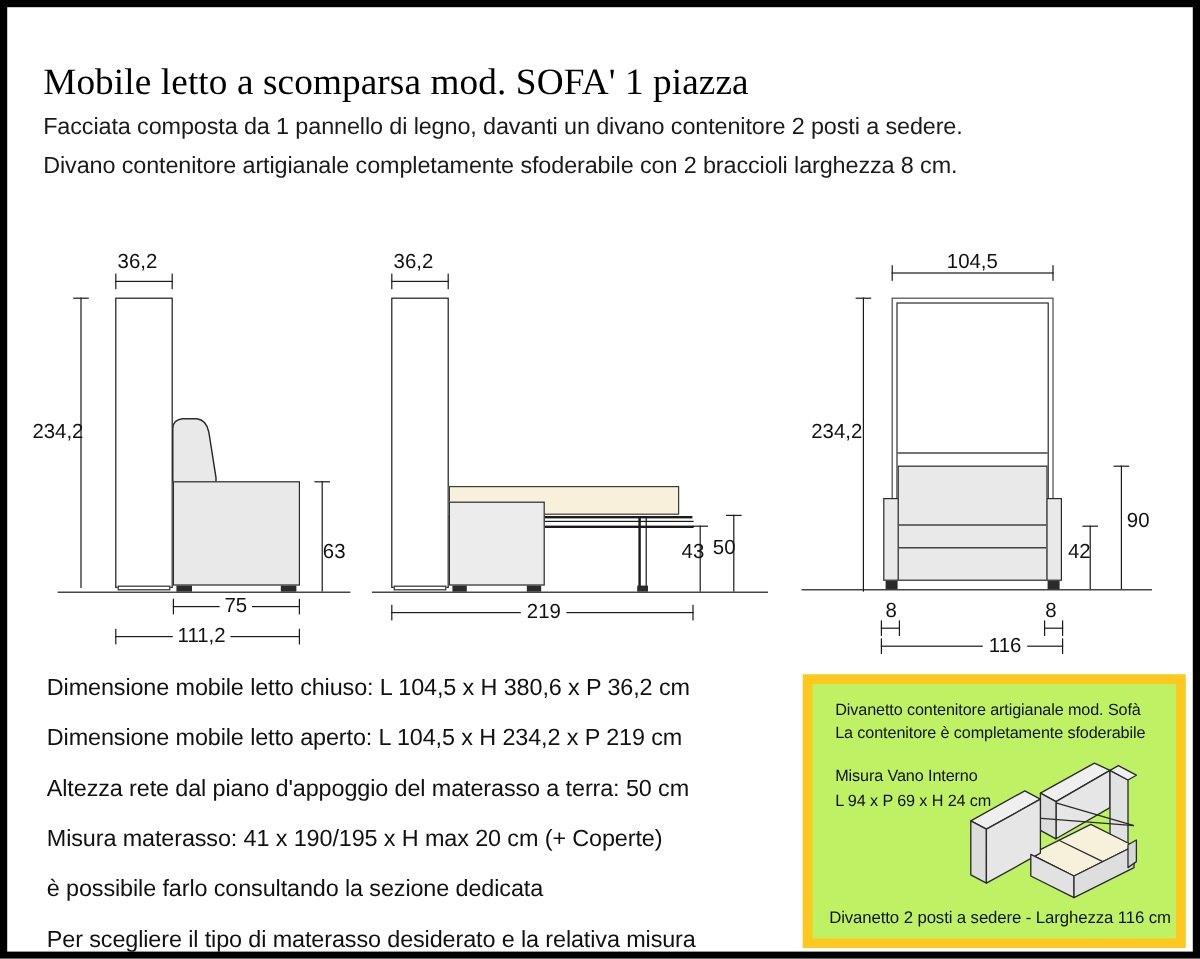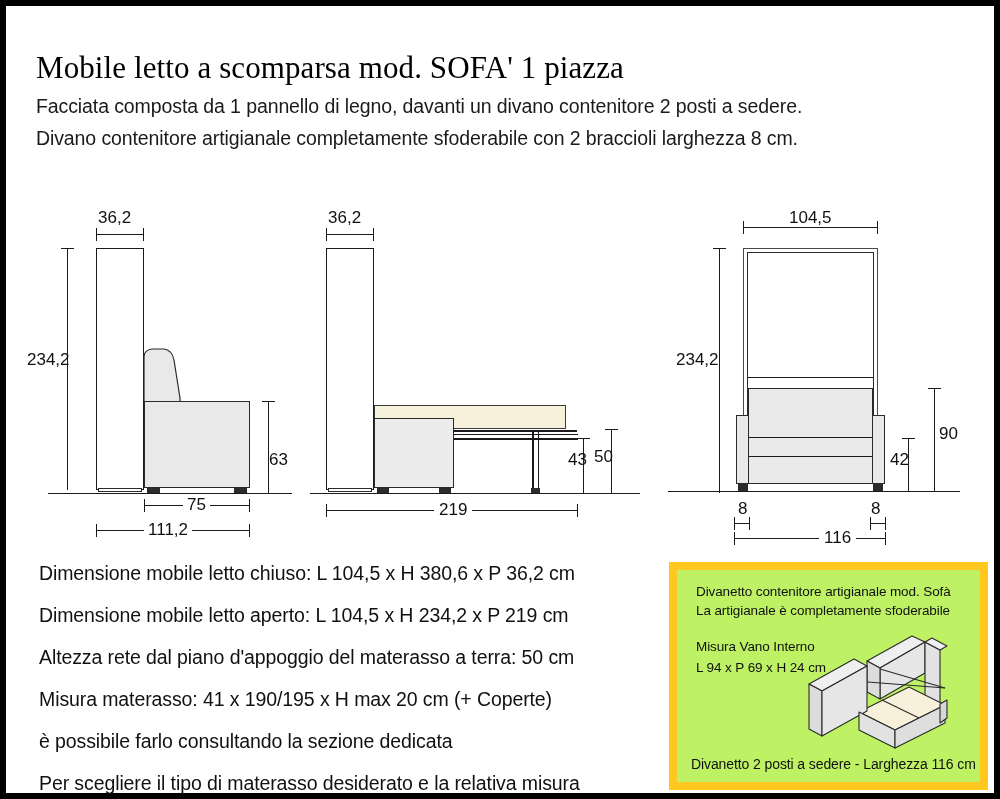--- a/index.html
+++ b/index.html
@@ -249,21 +249,21 @@
     <div class="spec-line">Dimensione mobile letto aperto: L 104,5 x H 234,2 x P 219 cm</div>
     <div class="spec-line">Altezza rete dal piano d'appoggio del materasso a terra: 50 cm</div>
     <div class="spec-line">Misura materasso: 41 x 190/195 x H max 20 cm (+ Coperte)</div>
     <div class="spec-line">è possibile farlo consultando la sezione dedicata</div>
     <div class="spec-line tight">Per scegliere il tipo di materasso desiderato e la relativa misura</div>
   </div>
 
   <div id="infobox">
     <div class="ib-pad">
       <div class="ib-txt" id="ib-l1">Divanetto contenitore artigianale mod. Sofà</div>
-      <div class="ib-txt" id="ib-l2">La artigianale è completamente sfoderabile</div>
+      <div class="ib-txt" id="ib-l2">La contenitore è completamente sfoderabile</div>
       <div class="ib-txt" id="ib-l3">Misura Vano Interno</div>
       <div class="ib-txt" id="ib-l4">L 94 x P 69 x H 24 cm</div>
 
       <svg id="ib-art" viewBox="0 0 190 130">
         <g stroke="#2a2a2a" stroke-width="1.1" stroke-linejoin="round">
 
           <polygon points="70,35 115,10 128,16 83,42" fill="#efefef"></polygon>
           <polygon points="83,42 128,16 128,47 83,73" fill="#e6e6e6"></polygon>
           <polygon points="70,35 83,42 83,73 70,66" fill="#dcdcdc"></polygon>
 

